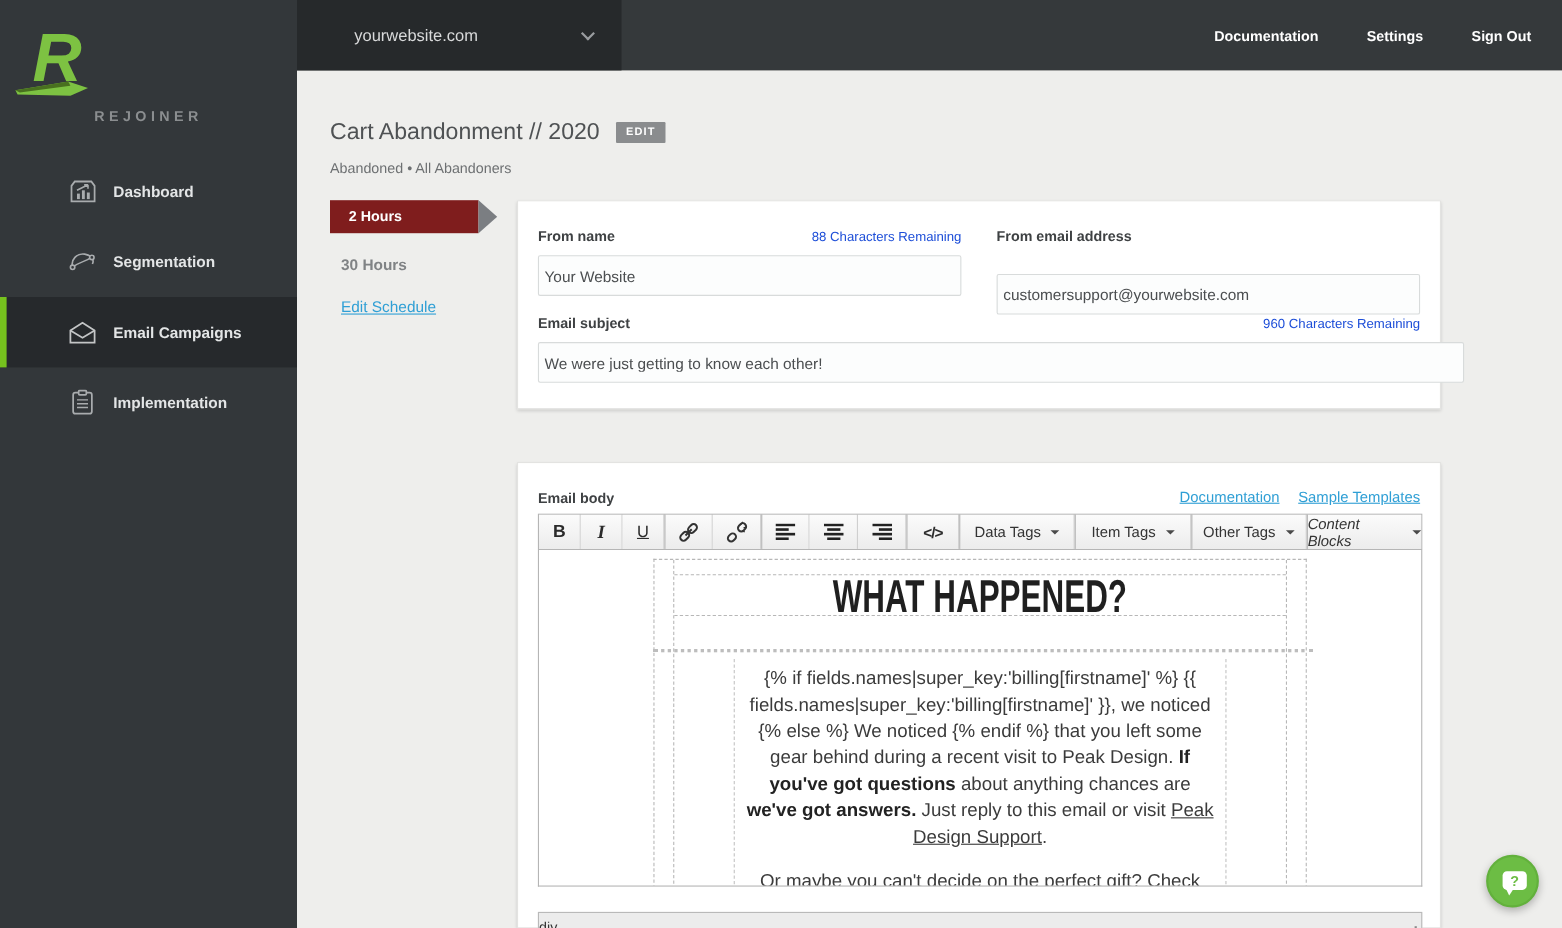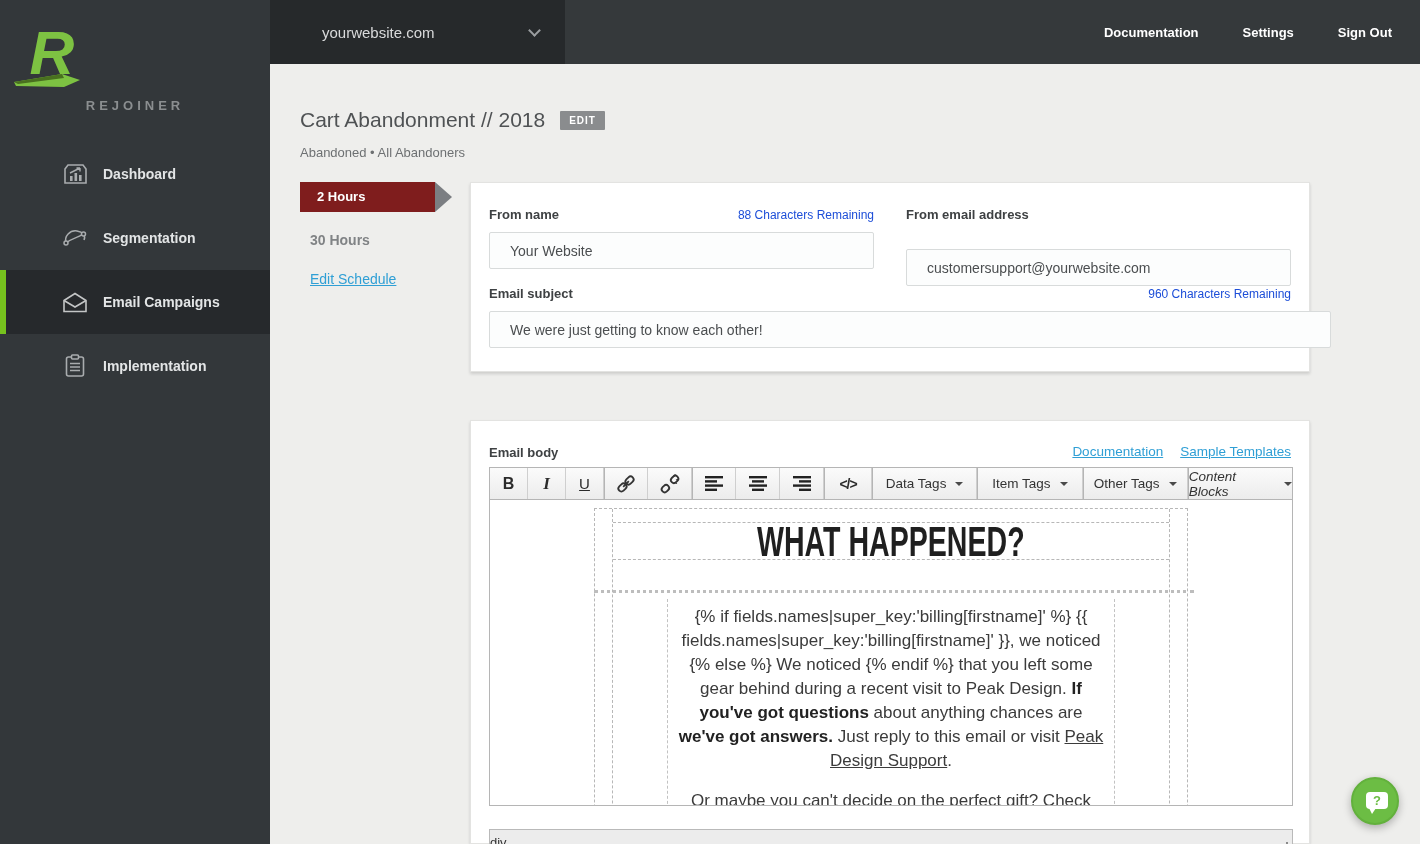--- a/index.html
+++ b/index.html
@@ -45,21 +45,21 @@
   .edit-schedule { position:absolute; left:40px; top:207px; color:#2f9fd5; font-size:14px; text-decoration:underline; cursor:pointer; }
 
   
   .card { position:absolute; background:#fff; border:1px solid #e3e3e1; box-shadow:0 2px 3px rgba(0,0,0,0.14); }
   .card-form { left:200px; top:118px; width:840px; height:190px; }
   .card-body { left:200px; top:356px; width:840px; height:424px; }
 
   .field-label { position:absolute; color:#3e4143; font-size:13px; font-weight:bold; }
   .char-remaining { position:absolute; color:#1d4ed8; font-size:12px; text-align:right; }
   .text-input { position:absolute; height:37px; border:1px solid #d8dbdb; border-radius:2px; background:#fcfdfd;
-                font-family:"Liberation Sans", sans-serif; font-size:14px; color:#4b4e50; padding:0 20px; outline:none; }
+                font-family:"Liberation Sans", sans-serif; font-size:14px; color:#4b4e50; padding:0 5px; outline:none; }
 
   
   .body-label { position:absolute; left:18px; top:24px; color:#3e4143; font-size:13px; font-weight:bold; }
   .body-links { position:absolute; right:18px; top:23px; display:flex; gap:17px; }
   .body-link { color:#2f9fd5; font-size:13.5px; text-decoration:underline; cursor:pointer; }
 
   
   .toolbar { position:absolute; left:18px; top:46px; width:804px; height:33px; background:#f3f3f3;
              border:1px solid #b5b5b5; display:flex; }
   .tb-btn { height:31px; display:flex; align-items:center; justify-content:center;
@@ -176,21 +176,21 @@
   <div class="topbar-links">
     <span class="topbar-link">Documentation</span>
     <span class="topbar-link">Settings</span>
     <span class="topbar-link">Sign Out</span>
   </div>
 </div>
 
 <div class="main">
 
   <div class="page-title-row">
-    <span class="page-title">Cart Abandonment // 2018</span>
+    <span class="page-title">Cart Abandonment // 2020</span>
     <span class="edit-badge">EDIT</span>
   </div>
   <div class="page-subtitle">Abandoned • All Abandoners</div>
 
   <div class="step-active">2 Hours</div>
   <div class="step-next">30 Hours</div>
   <a class="edit-schedule">Edit Schedule</a>
 
   <div class="card card-form">
     <span class="field-label" style="left:18px; top:24px;">From name</span>

